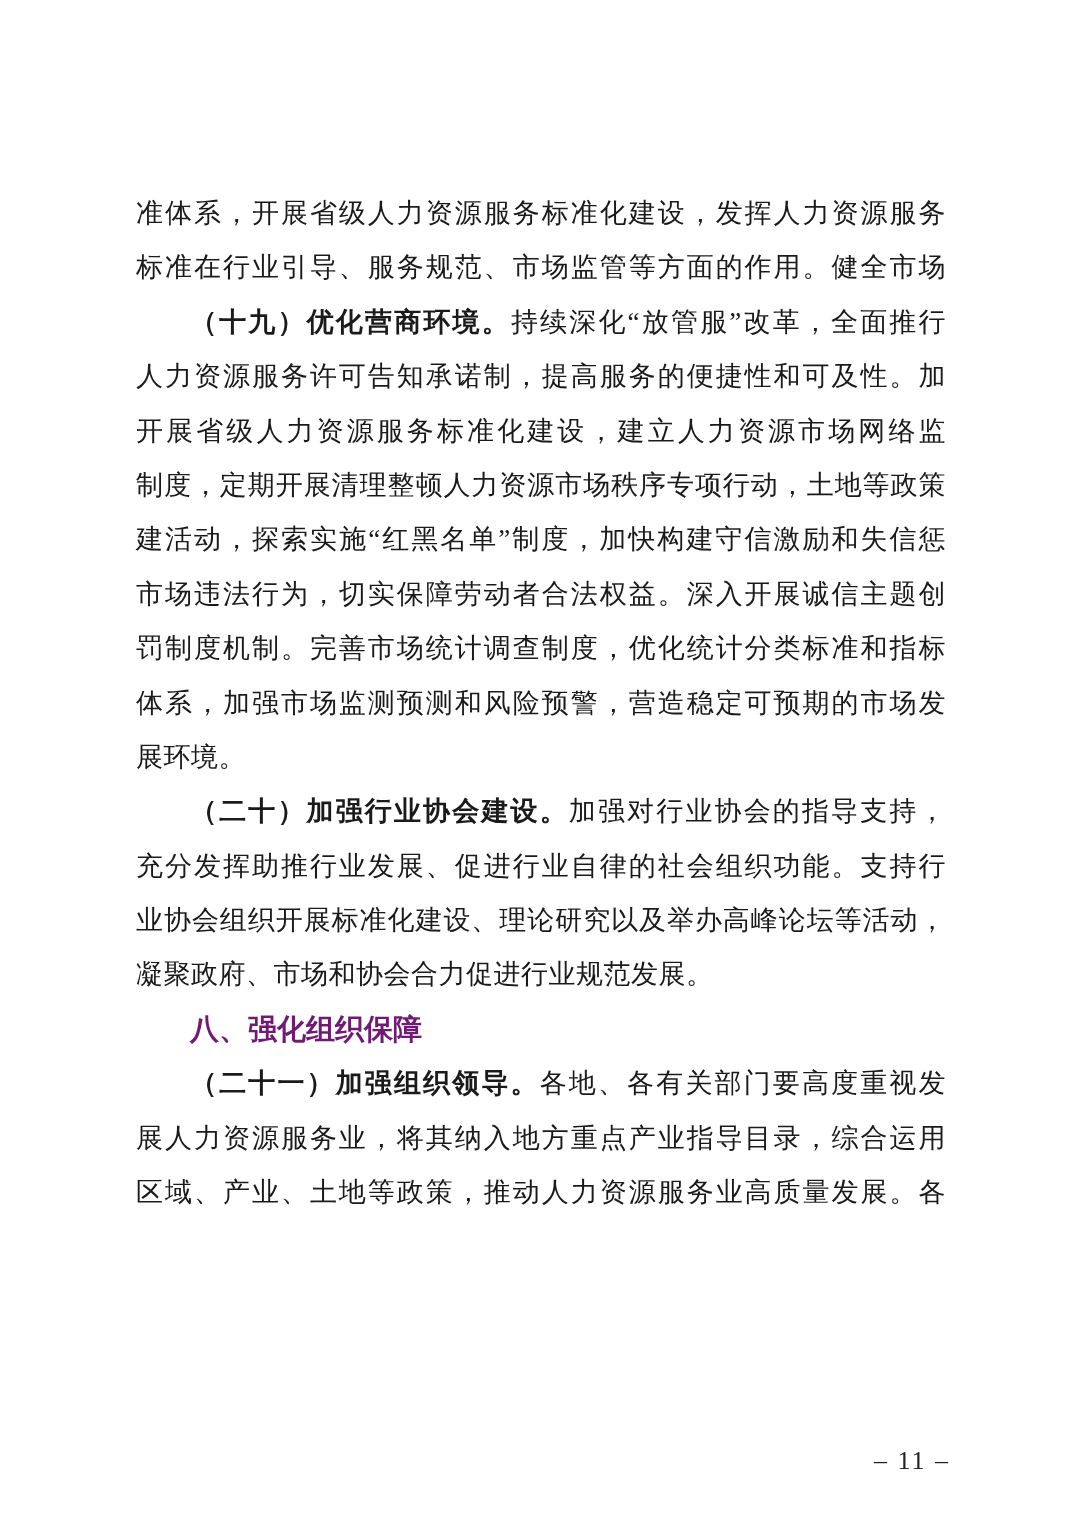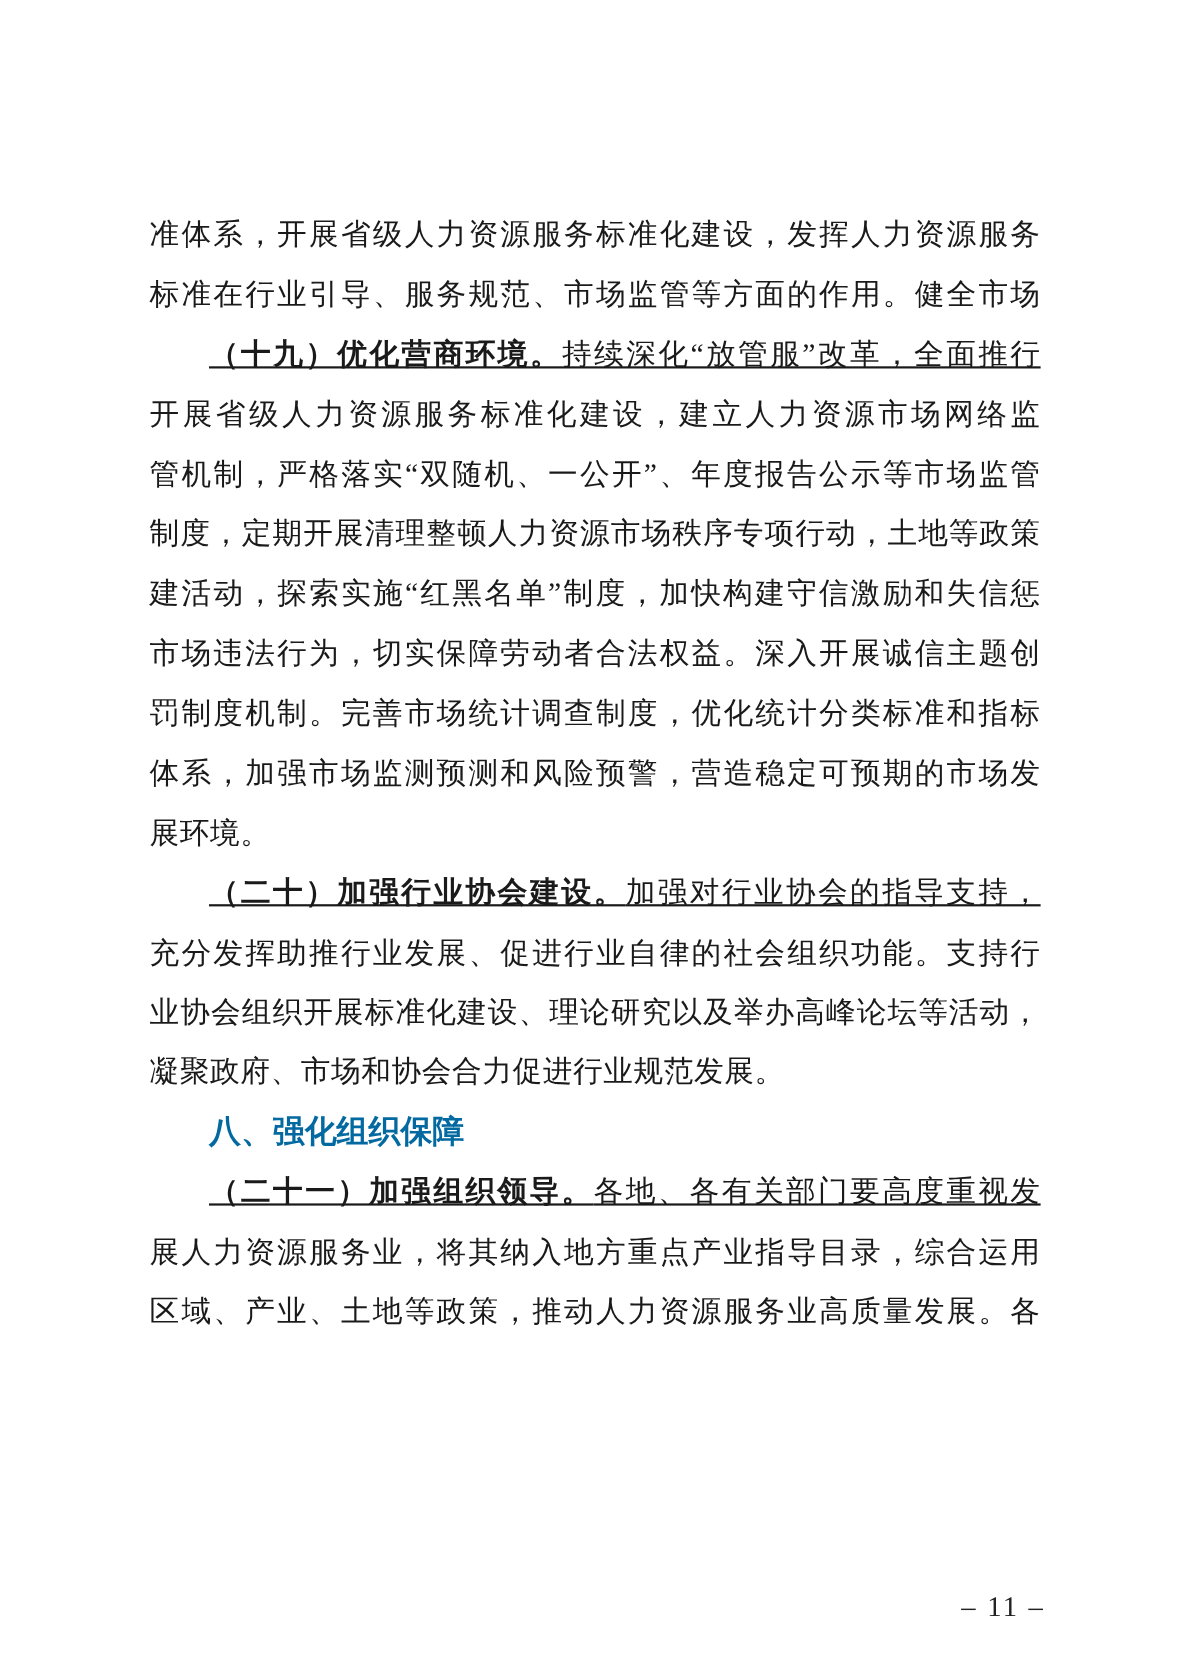--- a/index.html
+++ b/index.html
@@ -31,33 +31,32 @@
     text-justify: inter-character;
     white-space: nowrap;
     letter-spacing: 0.5px;
   }
   .l.short {
     text-align: right;
     text-align-last: left;
   }
   .l.indent {
     padding-left: 54px;
-    text-decoration: underline;
   }
   .lead {
     font-weight: 700;
   }
   .heading {
     font-family: "Liberation Sans", "DejaVu Sans", sans-serif;
     font-weight: 700;
     font-size: 29px;
     height: 54.4px;
     line-height: 54.4px;
     padding-left: 54px;
-    color: #0369a1;
+    color: #701a75;
     text-align: left;
   }
   .page-footer {
     position: absolute;
     top: 1444px;
     right: 130px;
     font-size: 26px;
     line-height: 34px;
     color: #222222;
     letter-spacing: 2px;
@@ -67,22 +66,22 @@
 </head>
 <body>
 
 <div class="page">
   <div class="text-block">
 
     <div class="l"><span>准体系，开展省级人力资源服务标准化建设，发挥人力资源服务</span></div>
     <div class="l"><span>标准在行业引导、服务规范、市场监管等方面的作用。健全市场</span></div>
 
     <div class="l indent"><span class="lead">（十九）优化营商环境。</span><span>持续深化“放管服”改革，全面推行</span></div>
+    <div class="l"><span>人力资源服务许可告知承诺制，提高服务的便捷性和可及性。加</span></div>
     <div class="l"><span>开展省级人力资源服务标准化建设，建立人力资源市场网络监</span></div>
-    <div class="l"><span>管机制，严格落实“双随机、一公开”、年度报告公示等市场监管</span></div>
     <div class="l"><span>制度，定期开展清理整顿人力资源市场秩序专项行动，土地等政策</span></div>
     <div class="l"><span>建活动，探索实施“红黑名单”制度，加快构建守信激励和失信惩</span></div>
     <div class="l"><span>市场违法行为，切实保障劳动者合法权益。深入开展诚信主题创</span></div>
     <div class="l"><span>罚制度机制。完善市场统计调查制度，优化统计分类标准和指标</span></div>
     <div class="l"><span>体系，加强市场监测预测和风险预警，营造稳定可预期的市场发</span></div>
     <div class="l short"><span>展环境。</span></div>
 
     <div class="l indent"><span class="lead">（二十）加强行业协会建设。</span><span>加强对行业协会的指导支持，</span></div>
     <div class="l"><span>充分发挥助推行业发展、促进行业自律的社会组织功能。支持行</span></div>
     <div class="l"><span>业协会组织开展标准化建设、理论研究以及举办高峰论坛等活动，</span></div>

